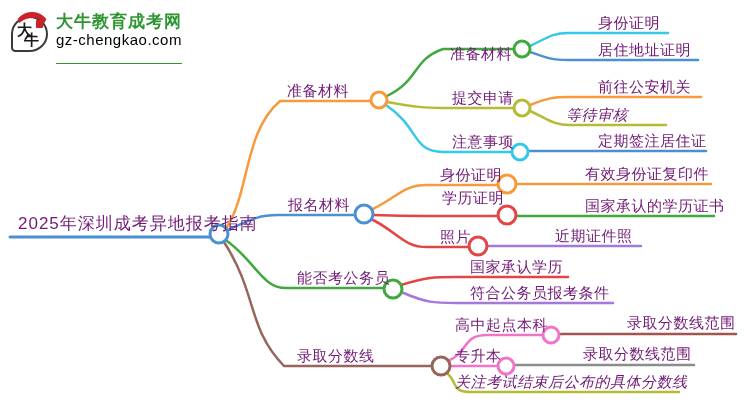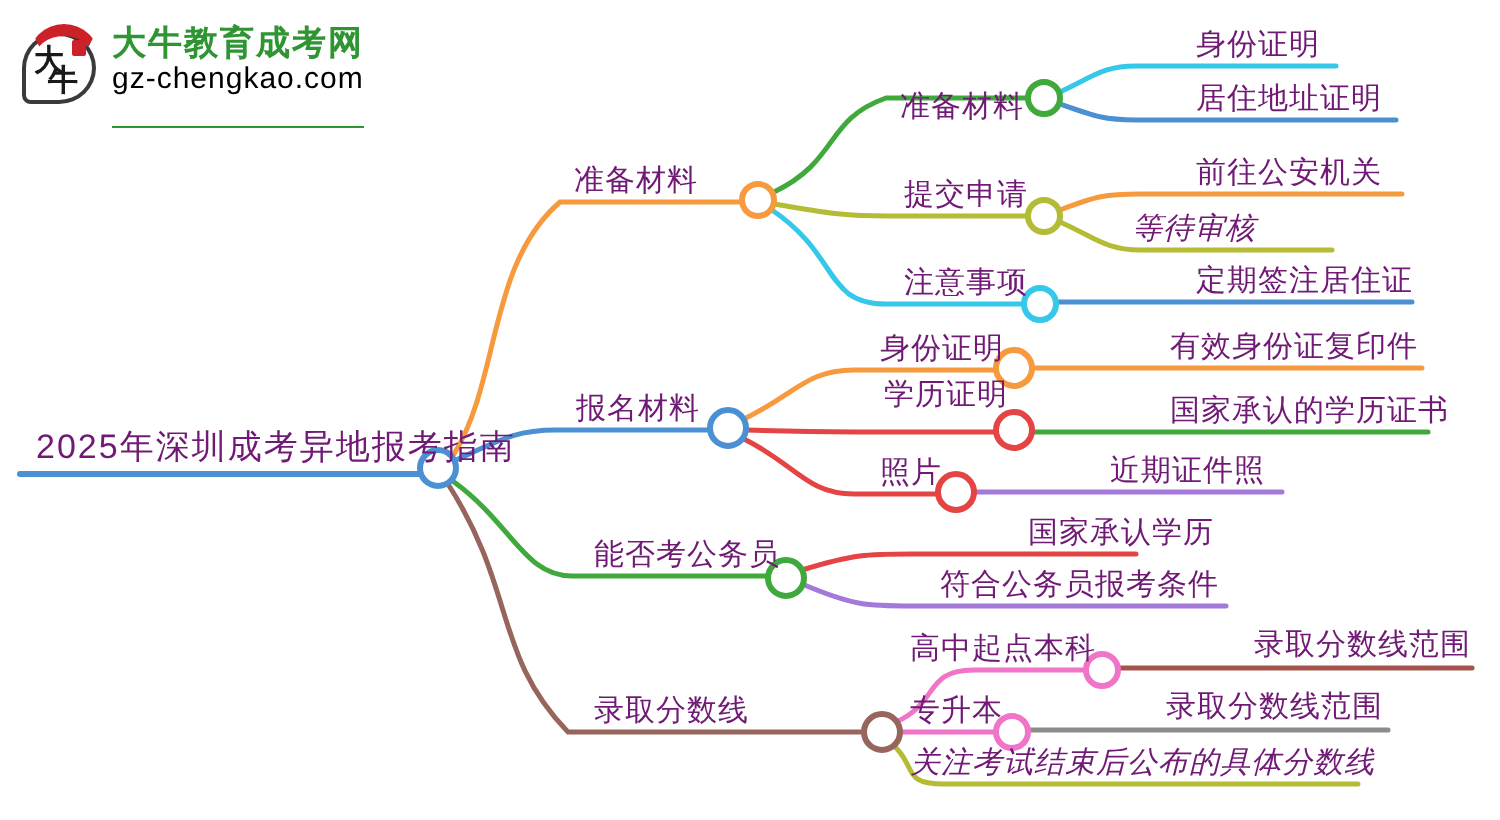--- a/index.html
+++ b/index.html
@@ -125,21 +125,21 @@
 
   <div class="label" style="left:288px;top:195px;">报名材料</div>
   <div class="label" style="left:440px;top:165px;">身份证明</div>
   <div class="label" style="left:585px;top:164px;">有效身份证复印件</div>
   <div class="label" style="left:442px;top:188px;">学历证明</div>
   <div class="label" style="left:585px;top:196px;">国家承认的学历证书</div>
   <div class="label" style="left:440px;top:227px;">照片</div>
   <div class="label" style="left:555px;top:226px;">近期证件照</div>
 
   <div class="label" style="left:297px;top:268px;">能否考公务员</div>
-  <div class="label" style="left:470px;top:257px;margin-left:44px;">国家承认学历</div>
+  <div class="label" style="left:470px;top:257px;">国家承认学历</div>
   <div class="label" style="left:470px;top:283px;">符合公务员报考条件</div>
 
   <div class="label" style="left:297px;top:346px;">录取分数线</div>
   <div class="label" style="left:455px;top:315px;">高中起点本科</div>
   <div class="label" style="left:627px;top:313px;">录取分数线范围</div>
   <div class="label" style="left:455px;top:346px;">专升本</div>
   <div class="label" style="left:583px;top:344px;">录取分数线范围</div>
   <div class="label" style="left:455px;top:372px;font-style:italic;">关注考试结束后公布的具体分数线</div>
 
 </div>

